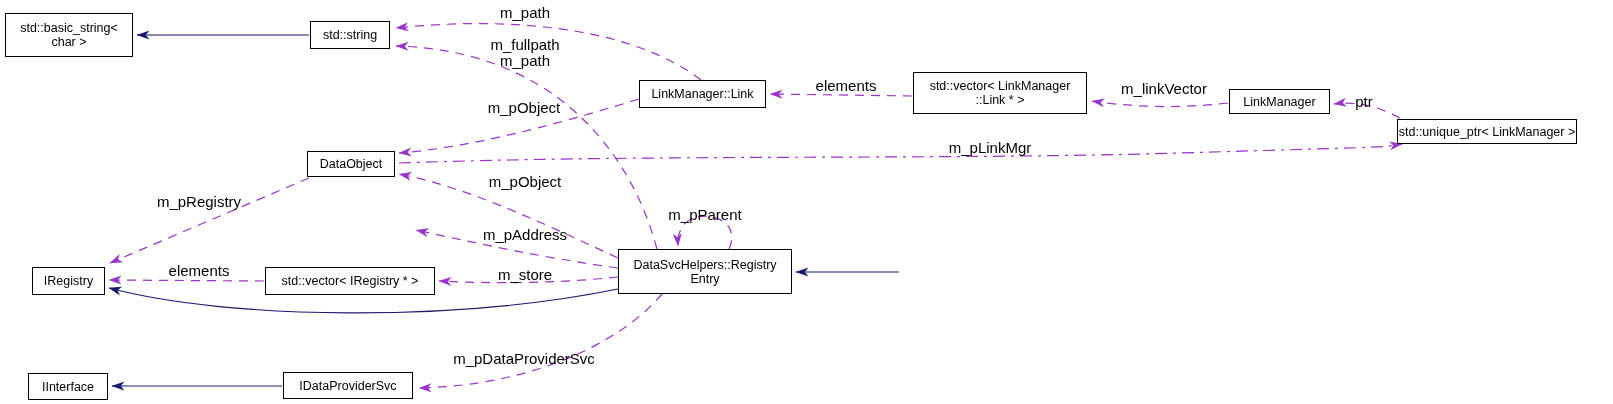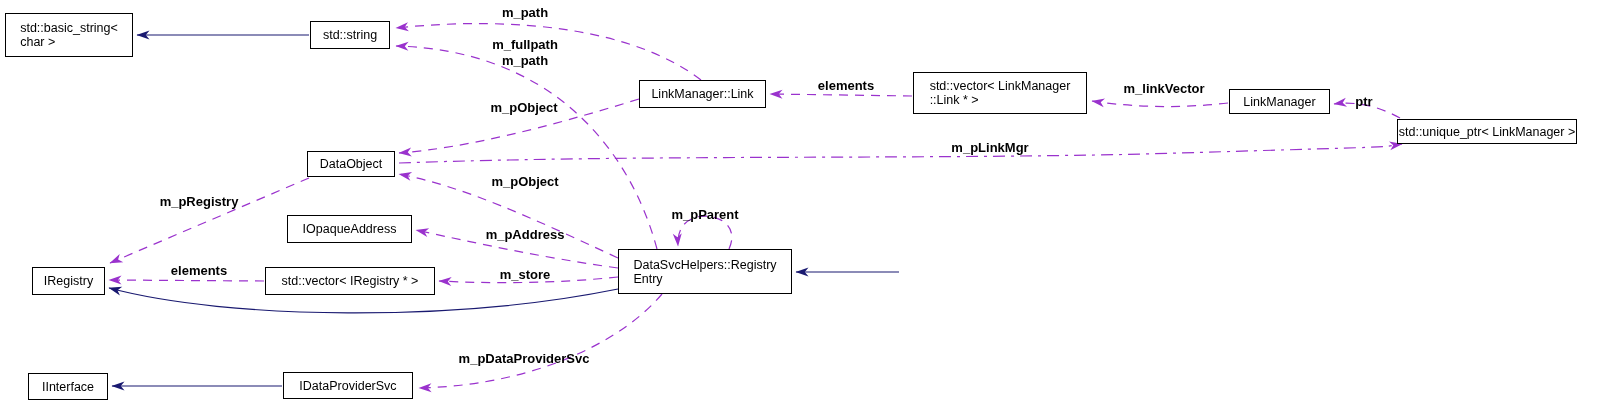--- a/index.html
+++ b/index.html
@@ -3,27 +3,27 @@
 <meta charset="utf-8">
 <style>
   html,body{margin:0;padding:0;background:#fff;}
   .canvas{
     position:relative;width:1613px;height:404px;background:#fff;overflow:hidden;
     font-family:"Liberation Sans","DejaVu Sans",sans-serif;color:#000;
   }
   svg.edge-layer{position:absolute;left:0;top:0;width:1613px;height:404px;}
   .node{
     position:absolute;box-sizing:border-box;border:1px solid #000;background:#fff;
-    display:flex;align-items:center;justify-content:center;
+    display:flex;align-items:center;justify-content:center;text-align:center;
     font-size:12.5px;line-height:14px;white-space:pre-line;cursor:pointer;
   }
   .node.current{background:var(--current-node-fill,#c0c0c0);cursor:default;}
   .edge-label{
     position:absolute;transform:translateX(-50%);
-    font-size:13px;line-height:13px;white-space:nowrap;font-weight:bold;
+    font-size:15px;line-height:13px;white-space:nowrap;
   }
   .edge-usage{stroke:var(--edge-usage,#9a32cd);fill:none;stroke-width:1.2;stroke-dasharray:9 7;}
   .edge-usage.dashdot{stroke-dasharray:12 6 3 6;}
   .edge-inherit{stroke:var(--edge-inherit,#191970);fill:none;stroke-width:1.2;}
   .mk-usage{fill:var(--edge-usage,#9a32cd);stroke:none;}
   .mk-inherit{fill:var(--edge-inherit,#191970);stroke:none;}
 </style>
 </head>
 <body>
 
@@ -69,21 +69,20 @@
 ::Link * &gt;</div>
 
   <div class="node" style="left:639px;top:80px;width:127px;height:28px">LinkManager::Link</div>
 
   <div class="node" style="left:1229px;top:89px;width:101px;height:25px">LinkManager</div>
 
   <div class="node" style="left:1397px;top:119px;width:180px;height:25px">std::unique_ptr&lt; LinkManager &gt;</div>
 
   <div class="node" style="left:307px;top:151px;width:88px;height:26px">DataObject</div>
 
-  <div class="node" style="left:287px;top:215px;width:125px;height:28px">IOpaqueAddress</div>
 
   <div class="node" style="left:32px;top:267px;width:73px;height:28px">IRegistry</div>
 
   <div class="node" style="left:265px;top:267px;width:170px;height:28px">std::vector&lt; IRegistry * &gt;</div>
 
   <div class="node" style="left:618px;top:249px;width:174px;height:45px">DataSvcHelpers::Registry
 Entry</div>
 
 
   <div class="node" style="left:28px;top:373px;width:80px;height:27px">IInterface</div>

